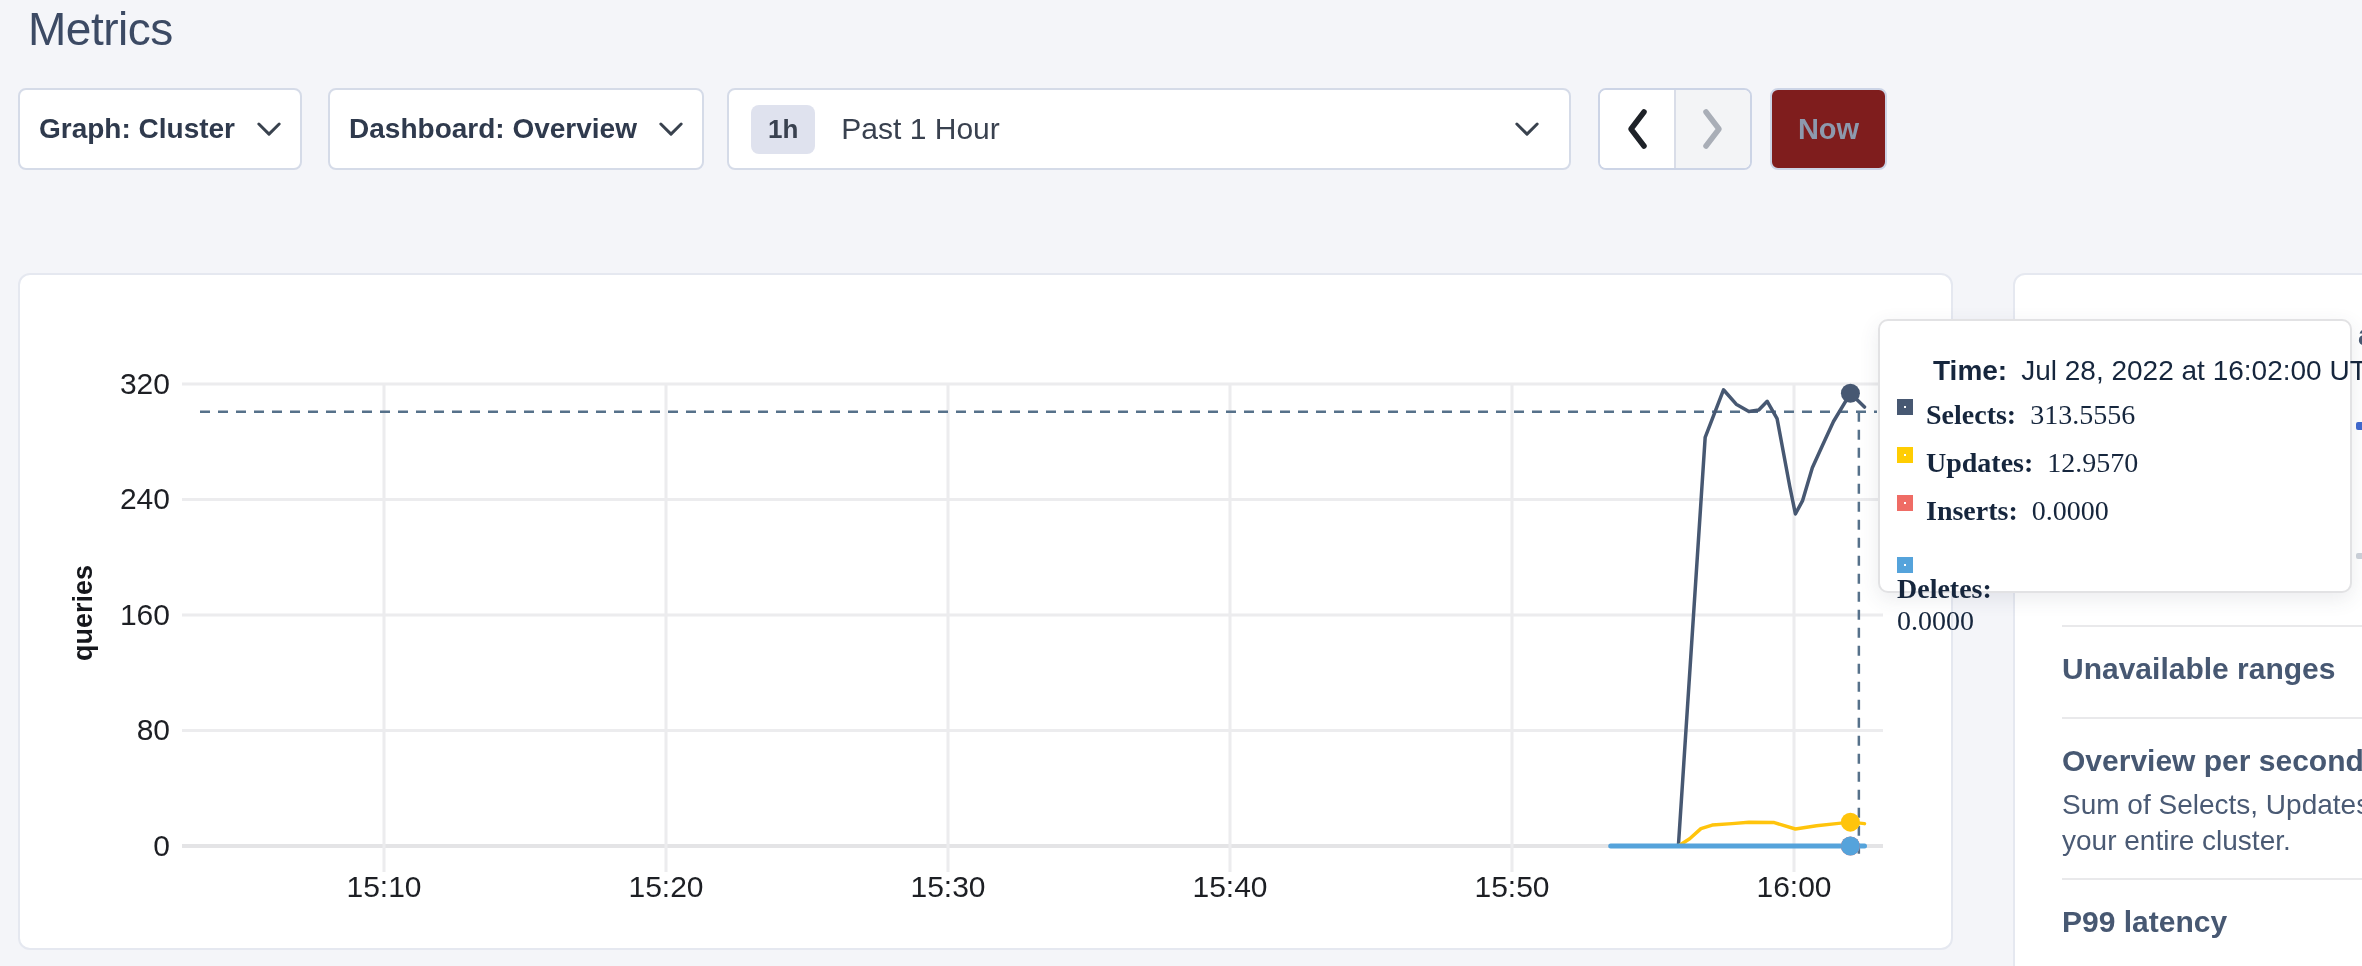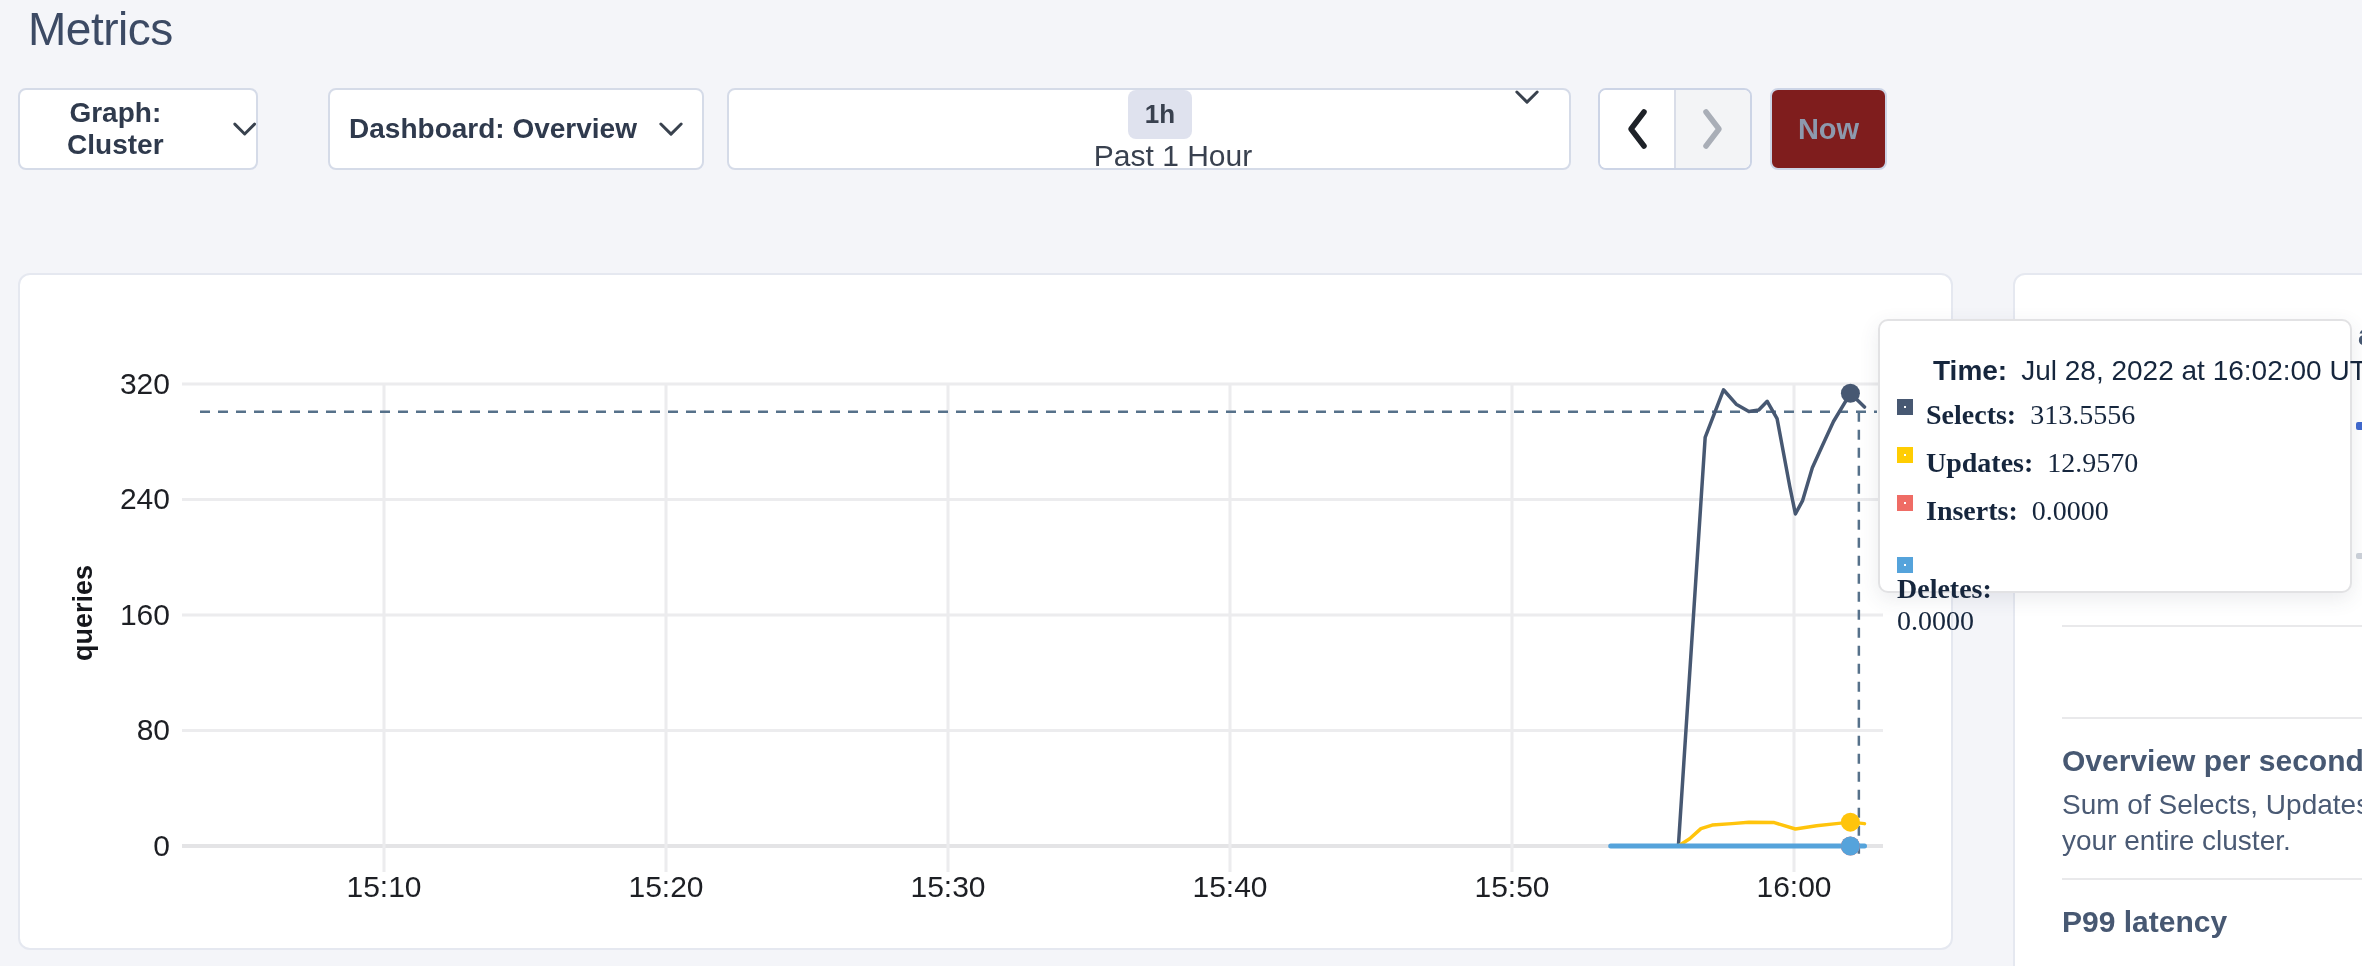--- a/index.html
+++ b/index.html
@@ -17,26 +17,26 @@
   }
   
   .ctl {
     position:absolute; top:88px; height:82px;
     background:#fff; border:2px solid #d5dbe8; border-radius:8px;
     display:flex; align-items:center; justify-content:center;
     font-size:28px; font-weight:700; color:#2f3a4d;
     font-family:"Liberation Sans", sans-serif;
   }
   .btn-dd { gap:22px; cursor:pointer; }
-  #graph-dd { left:18px; width:240px; }
+  #graph-dd { left:18px; width:284px; }
   #dash-dd  { left:328px; width:376px; }
   .chev { width:24px; height:15px; display:block; }
   #time-picker {
     left:727px; width:844px;
-    justify-content:flex-start; padding-left:22px; position:absolute; cursor:pointer;flex-direction:column;
+    justify-content:flex-start; padding-left:22px; position:absolute; cursor:pointer;
   }
   .tp-badge {
     background:#dfe2ee; border-radius:8px; padding:9px 17px;
     font-weight:700; font-size:26px; color:#39414f;
   }
   .tp-label { margin-left:26px; font-weight:500; font-size:30px; color:#39414f; }
   #time-picker .chev { position:absolute; right:30px; }
   #pager {
     position:absolute; left:1598px; top:88px; width:154px; height:82px;
     display:flex; border:2px solid #ccd4e6; border-radius:8px; overflow:hidden; background:#fff;
@@ -174,20 +174,21 @@
       <circle cx="1830.3999999999999" cy="571" r="9.5" fill="#55a3db"></circle>
     </svg>
 </div>
 
 <div class="sidebar">
   <span class="sb-frag">a</span>
   <span class="sb-frag-blue"></span>
   <span class="sb-frag-gray"></span>
 
   <div class="sb-divider" style="top:350px"></div>
+  <div class="sb-h" style="top:377px">Unavailable ranges</div>
 
   <div class="sb-divider" style="top:442px"></div>
   <div class="sb-h" style="top:469px">Overview per second</div>
   <div class="sb-p" style="top:514px">Sum of Selects, Updates, Inser</div>
   <div class="sb-p" style="top:550px">your entire cluster.</div>
 
   <div class="sb-divider" style="top:603px"></div>
   <div class="sb-h" style="top:630px">P99 latency</div>
 </div>
 

